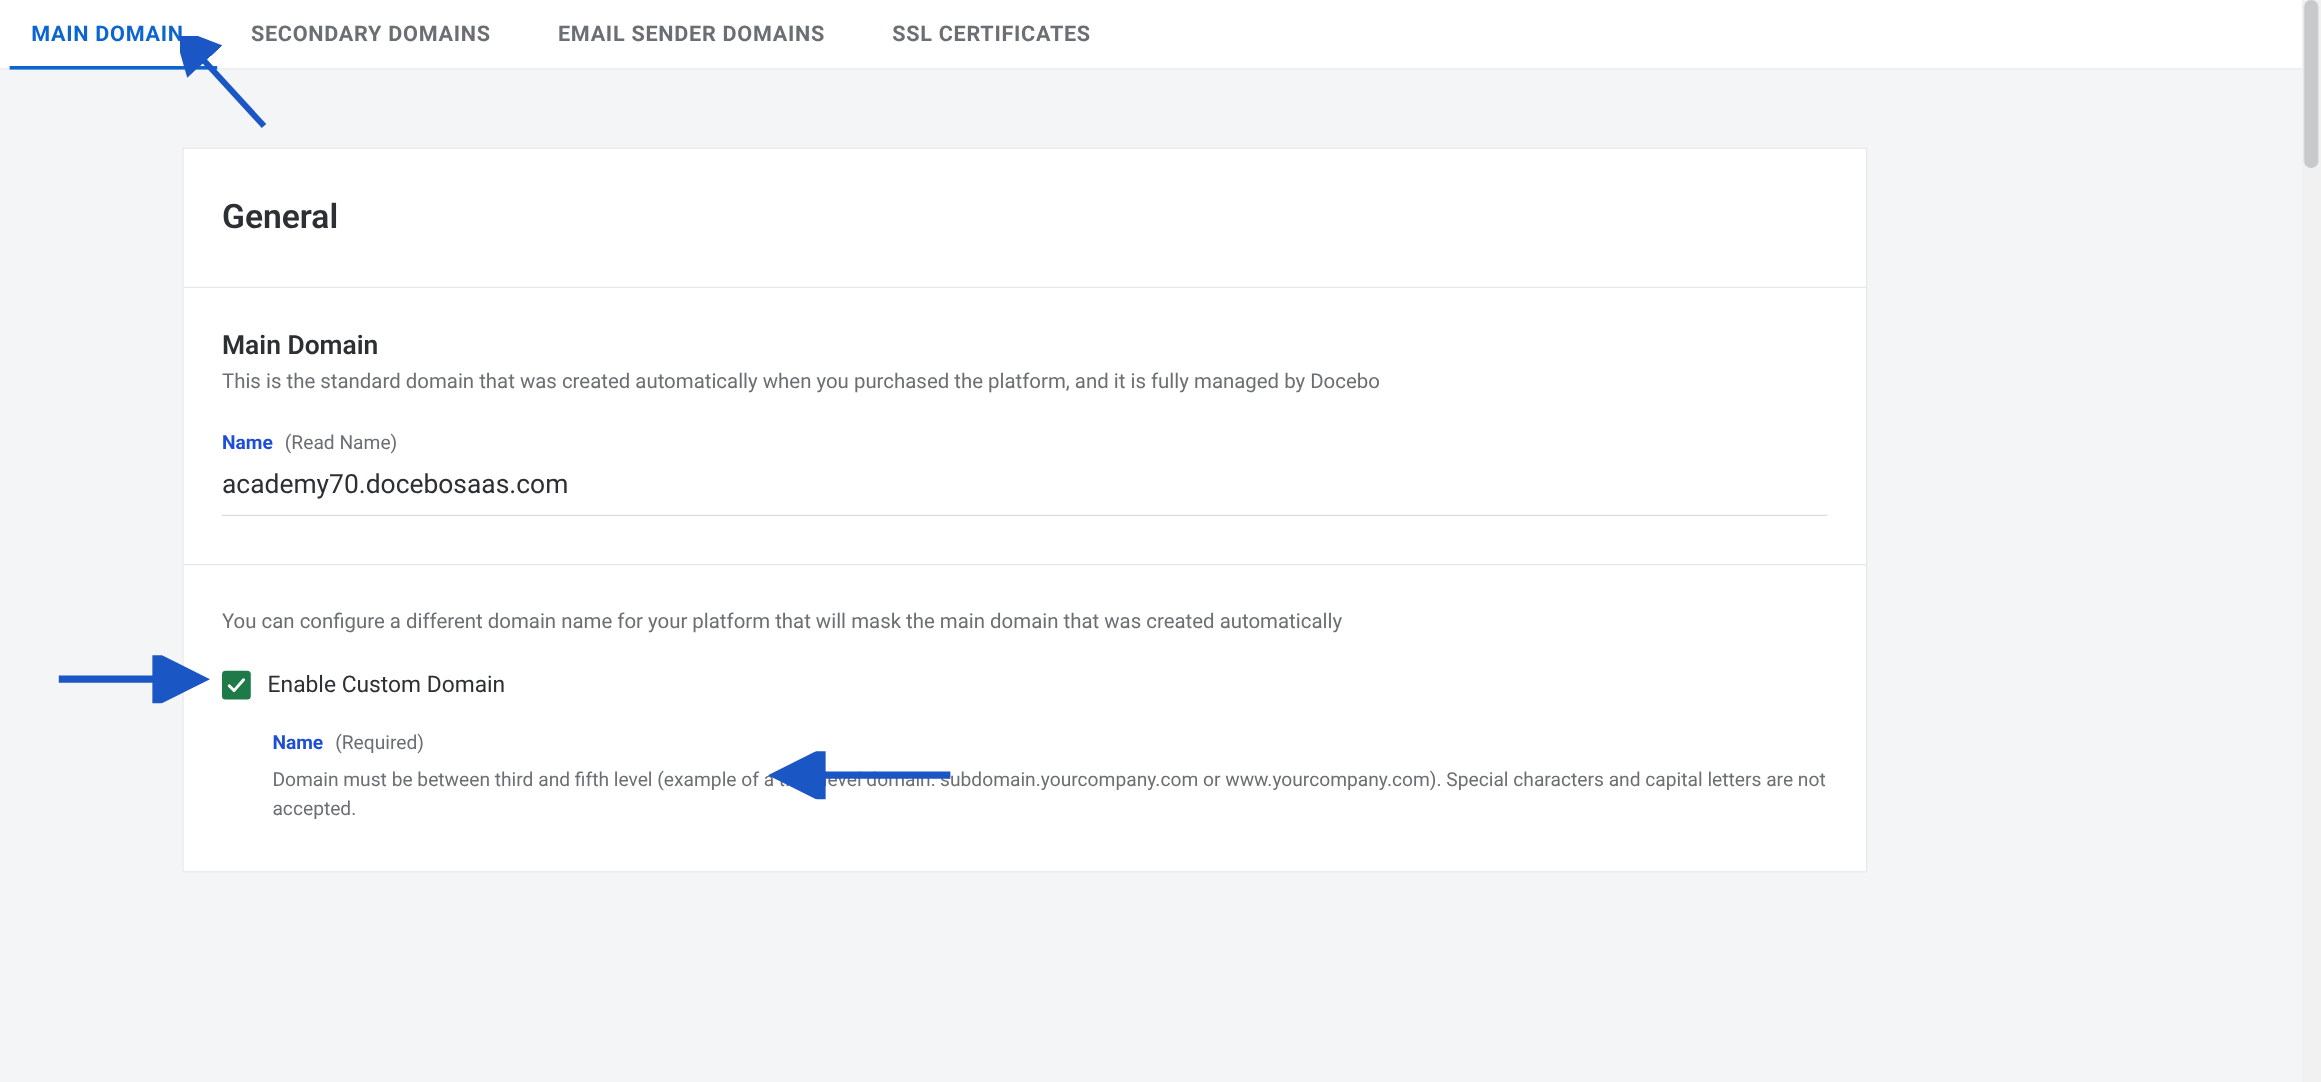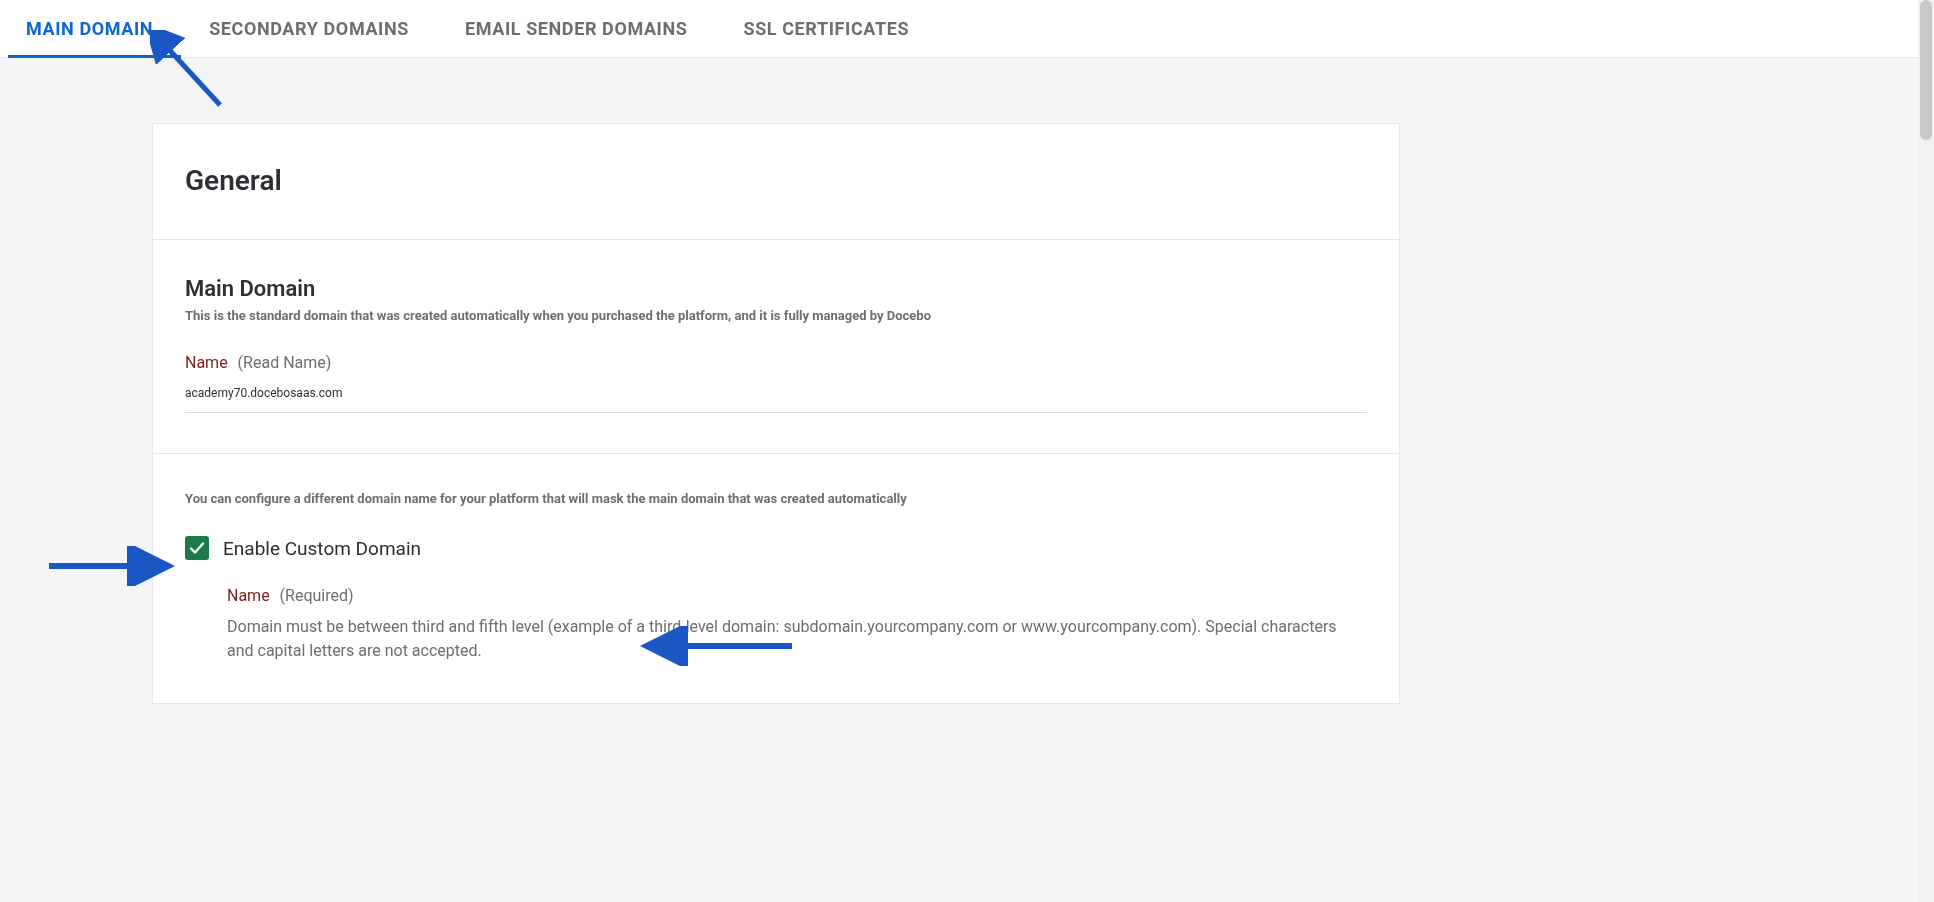--- a/index.html
+++ b/index.html
@@ -47,21 +47,21 @@
     background: #0d66d0;
   }
 
   
   .page {
     padding: 65px 0 0 0;
     display: flex;
     justify-content: flex-start;
   }
   .card {
-    width: 1248px;
+    width: 1404px;
     margin-left: 152px;
     background: #ffffff;
     border: 1px solid #e5e7e9;
   }
 
   .card-header {
     padding: 40px 32px 42px 32px;
     border-bottom: 1px solid #e5e7e9;
   }
   .card-header h1 {
@@ -76,42 +76,41 @@
   }
   .section:last-child { border-bottom: none; }
 
   .section h2 {
     font-size: 22px;
     font-weight: 600;
     color: #2c2f33;
     margin-bottom: 6px;
   }
   .section p.desc {
-    font-size: 13px;
+    font-size: 17px;
     color: #6b6f73;
     line-height: 1.4;
     margin-bottom: 28px;
-    font-weight: bold;
   }
 
   .field-label-row {
     font-size: 16px;
     margin-bottom: 10px;
   }
   .field-label-row .lbl {
-    color: #7f1d1d;
-    font-weight: 400;
+    color: #1d4ed8;
+    font-weight: 700;
   }
   .field-label-row .hint {
     color: #6b6f73;
     margin-left: 6px;
   }
 
   .readonly-value {
-    font-size: 12px;
+    font-size: 22px;
     color: #2c2f33;
     padding: 4px 0 12px 0;
     border-bottom: 1px solid #d9dcde;
   }
 
   .checkbox-row {
     display: flex;
     align-items: center;
     gap: 14px;
     margin-bottom: 26px;

